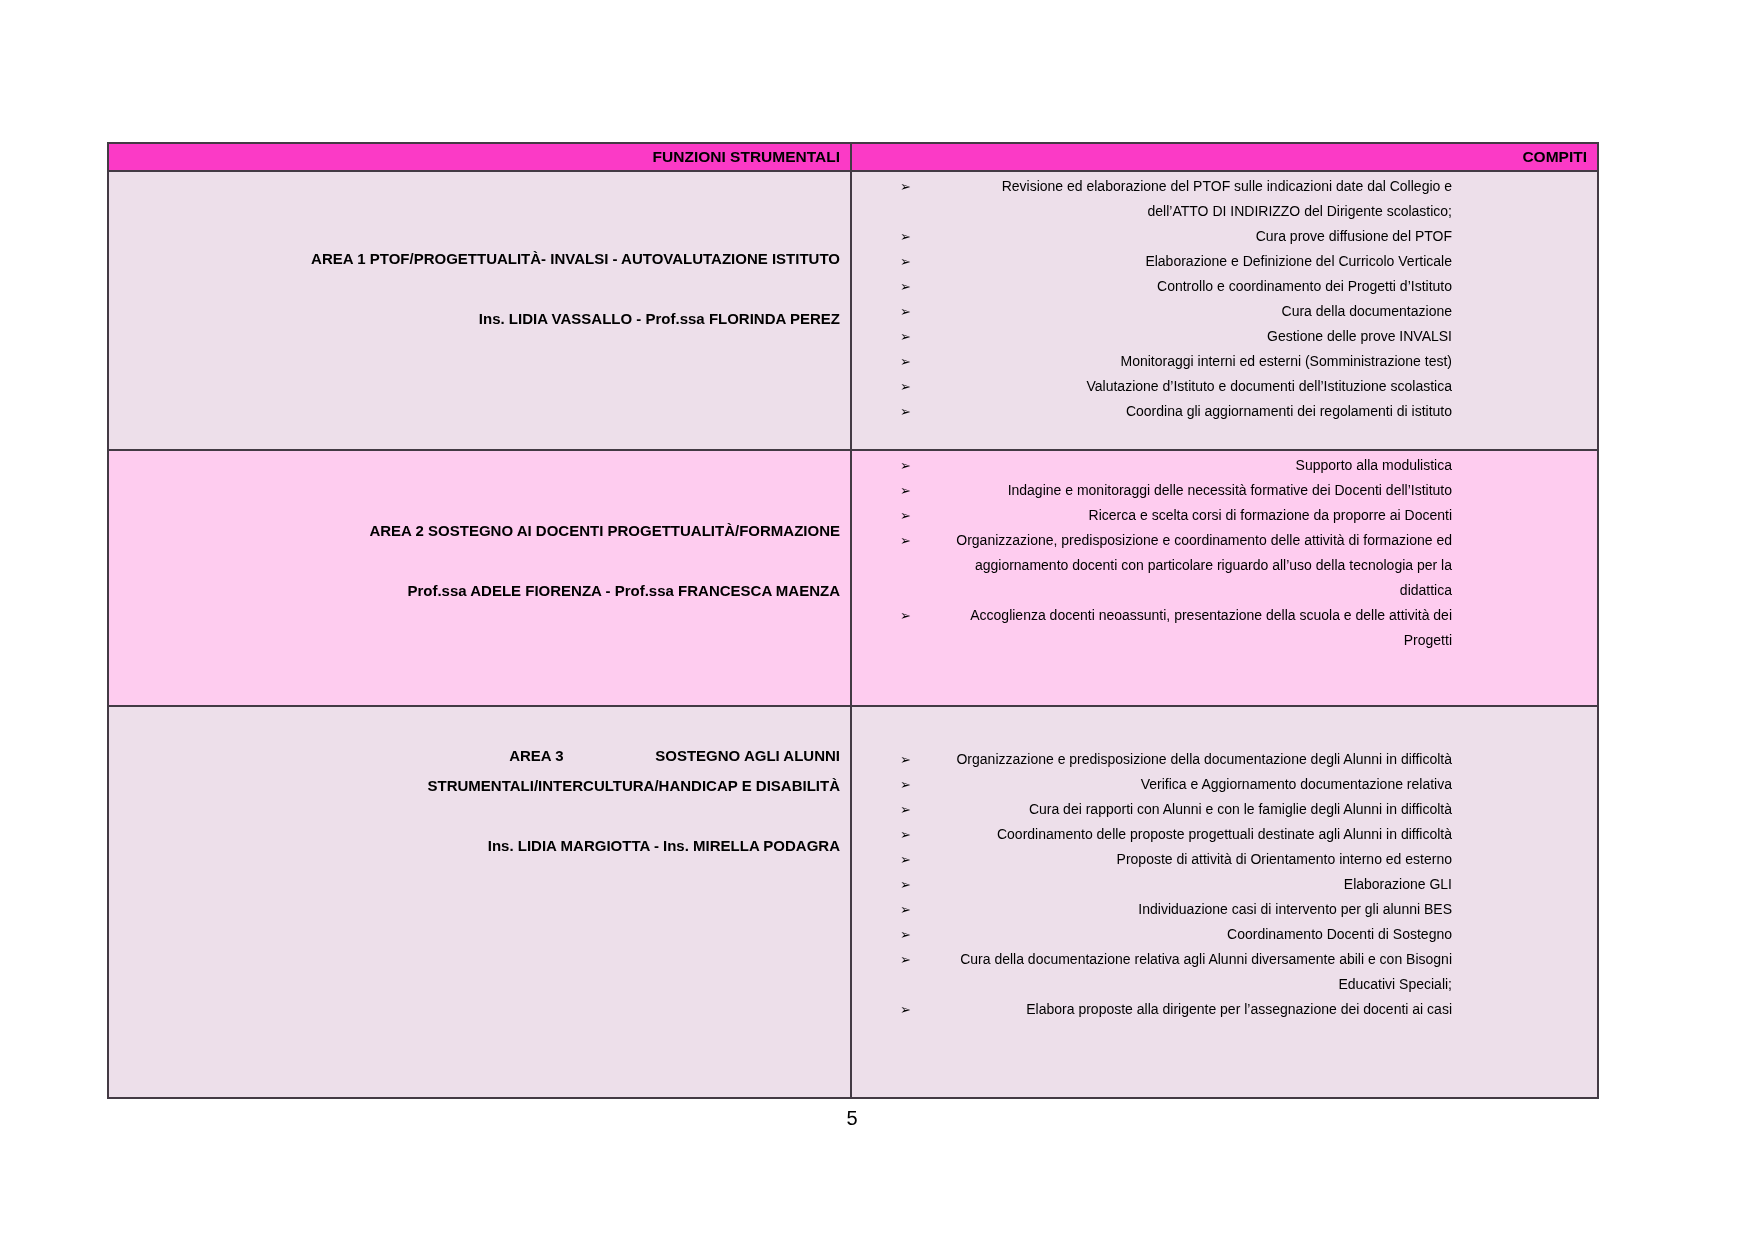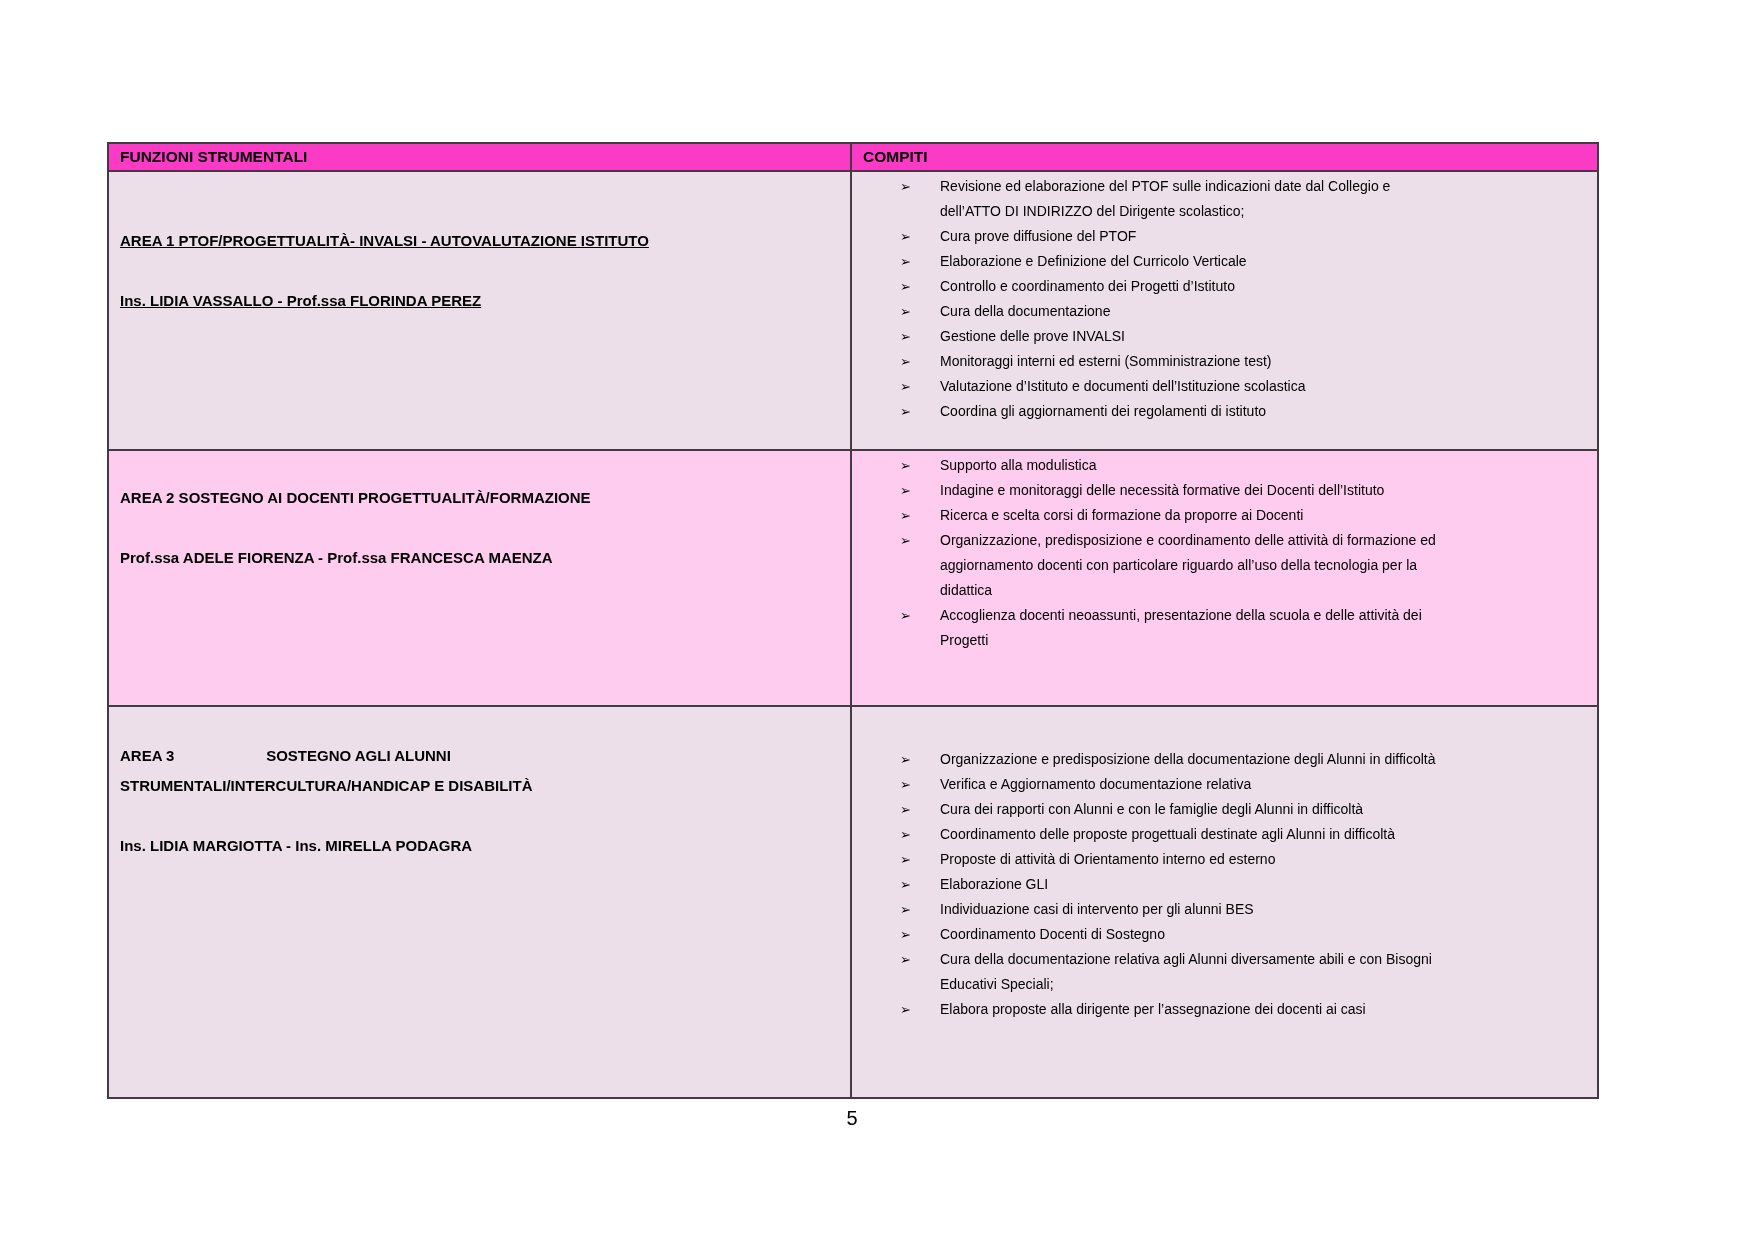--- a/index.html
+++ b/index.html
@@ -27,42 +27,42 @@
     position: absolute;
     left: 107px;
     top: 142px;
     width: 1490px;
     border-collapse: collapse;
     table-layout: fixed;
   }
   .func-table th, .func-table td {
     border: 2px solid var(--border);
     vertical-align: top;
-    text-align: left;
+    text-align: right;
     margin-top: 36px;
   }
   .func-table thead th {
     background: var(--header-bg);
     height: 26px;
     font-size: 15.5px;
     font-weight: bold;
     padding: 2px 10px 2px 11px;
     line-height: 22px;
   }
   
   tr.shade-light td { background: var(--row-light-bg); }
   tr.shade-pink  td { background: var(--row-pink-bg); }
   
   tbody tr:nth-child(1) td { height: 279px; }
   tbody tr:nth-child(2) td { height: 256px; }
   tbody tr:nth-child(3) td { height: 392px; }
   
   td.cell-left { padding: 0 10px 6px 11px; font-weight: bold; font-size: 15px; }
-  tbody tr:nth-child(1) td.cell-left { padding-top: 54px; text-decoration: underline; }
-  tbody tr:nth-child(2) td.cell-left { padding-top: 32px; }
+  tbody tr:nth-child(1) td.cell-left { padding-top: 72px; }
+  tbody tr:nth-child(2) td.cell-left { padding-top: 65px; }
   tbody tr:nth-child(3) td.cell-left { padding-top: 34px; }
   .area-line { line-height: 30px; white-space: pre-wrap; }
   .staff { margin-top: 32px; line-height: 26px; }
   
   td.cell-right { padding: 2px 145px 4px 0; }
   ul.tasks { list-style: none; padding-left: 46px; }
   ul.tasks.top-gap { padding-top: 38px; }
   ul.tasks li {
     position: relative;
     padding-left: 42px;

